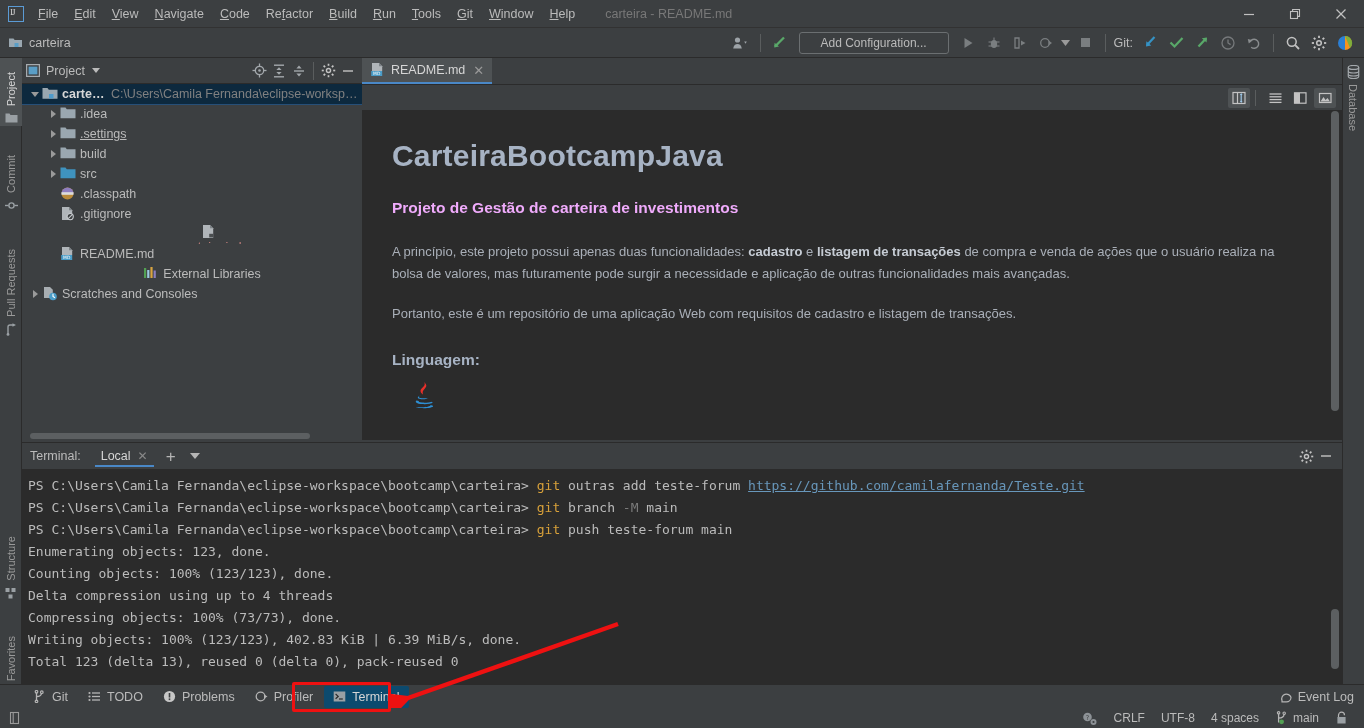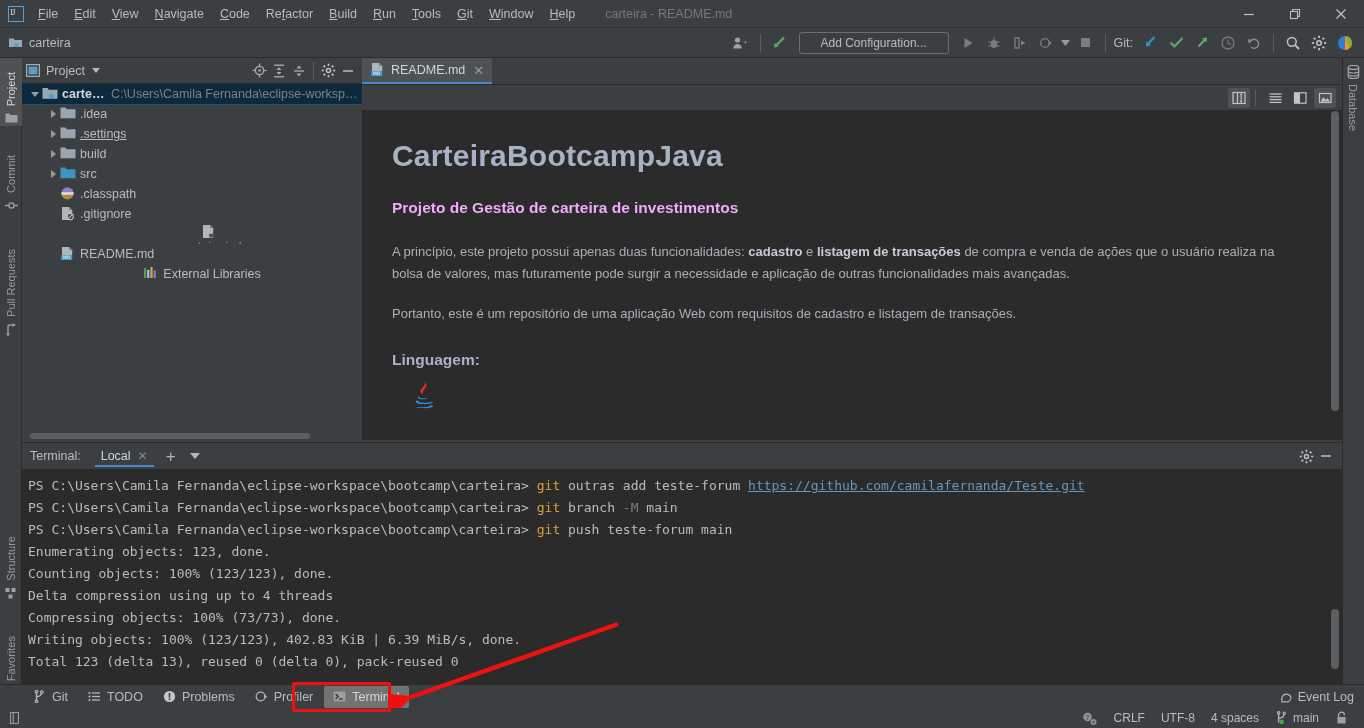--- a/index.html
+++ b/index.html
@@ -238,21 +238,21 @@
   .bottom-bar {
     position:absolute; left:0; top:684px; width:1364px; height:24px;
     background:#3c3f41; display:flex; align-items:center;
     border-top:1px solid #2b2b2b;
   }
   .bb-item {
     display:flex; align-items:center; height:22px; padding:0 9px;
     font-size:12.5px; color:#bbbbbb; margin-left:2px; border-radius:2px;
   }
   .bb-item .ic { width:14px; height:14px; margin-right:5px; }
-  .bb-item.sel { background:#737373; color:#d6d6d6; }
+  .bb-item.sel { background:#0c4a6e; color:#d6d6d6; }
   .bb-right { margin-left:auto; display:flex; align-items:center; padding-right:10px; }
   .eventlog { display:flex; align-items:center; font-size:12.5px; color:#bbbbbb; }
 
   
   .status-bar {
     position:absolute; left:0; top:708px; width:1364px; height:20px;
     background:#3c3f41; display:flex; align-items:center;
     font-size:12px; color:#bbbbbb;
   }
   .sb-left { display:flex; align-items:center; padding-left:8px; }
@@ -676,20 +676,33 @@
           <svg width="16" height="14" viewBox="0 0 16 14">
             <rect x="1" y="2" width="2.2" height="10" fill="#52a052"></rect>
             <rect x="4.2" y="4" width="2.2" height="8" fill="#9cc9e0"></rect>
             <rect x="7.4" y="1" width="2.2" height="11" fill="#d9a441"></rect>
             <rect x="10.6" y="4.5" width="2.2" height="7.5" fill="#8b7fc0"></rect>
           </svg>
         </span>
         <span class="lbl">External Libraries</span>
       </div>
 
+      <div class="tree-row" style="padding-left:6px;">
+        <span class="tw">
+            <span class="arrow-r"></span>
+          </span>
+        <span class="ic">
+          <svg width="16" height="15" viewBox="0 0 16 15">
+            <path d="M2 1 h6 l2.8 2.8 V12 H2 z" fill="#a8aeb2"></path>
+            <circle cx="11" cy="10.5" r="3.8" fill="#4a9cc7"></circle>
+            <path d="M11 7.8 V10.5 L13 11.8" stroke="#ffffff" stroke-width="1.1" fill="none"></path>
+          </svg>
+        </span>
+        <span class="lbl">Scratches and Consoles</span>
+      </div>
 
       <div class="hscroll">
         <div class="thumb"></div>
       </div>
     </div>
   </div>
 
   <div class="editor-area">
     <div class="tabs-row">
       <div class="etab">

